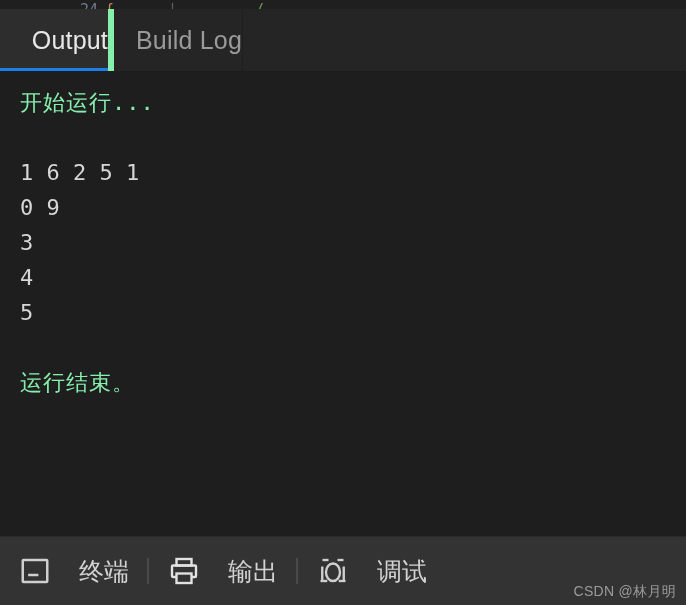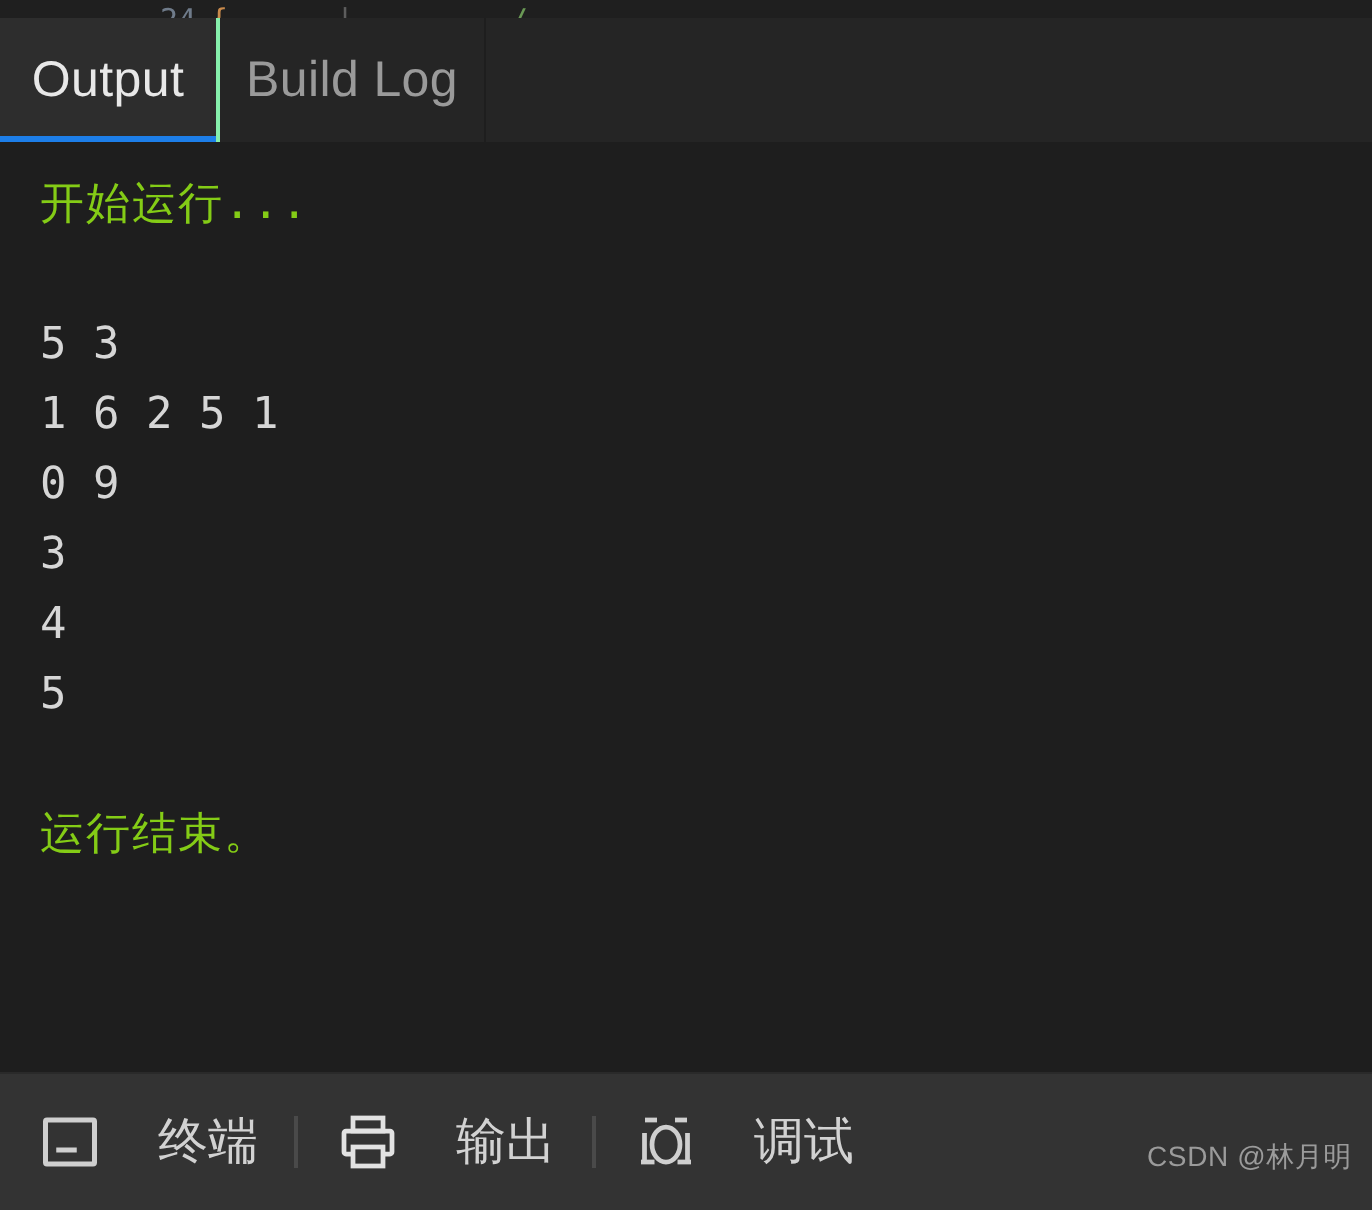--- a/index.html
+++ b/index.html
@@ -49,38 +49,38 @@
     position: relative;
     height: 62px;
     background: #252525;
     display: flex;
     align-items: stretch;
     flex: 0 0 auto;
   }
   .tab {
     display: flex;
     align-items: center;
-    justify-content: center;
+    justify-content: flex-end;
     box-sizing: border-box;
     height: 62px;
     font-size: 25px;
     letter-spacing: .2px;
     cursor: default;
     user-select: none;
   }
   .tab.active {
     width: 108px;
     background: #2d2d2d;
     color: #e8e8e8;
   }
   .tab.inactive {
     width: 135px;
     background: #252525;
     color: #9a9a9a;
-    border-left: 2px solid #86efac;
+    border-left: 6px solid #86efac;
     border-right: 1px solid #1e1e1e;
   }
   .tabstrip-filler { flex: 1 1 auto; background: #252525; }
   .tab-underline {
     position: absolute;
     left: 0;
     bottom: 0;
     width: 108px;
     height: 3px;
     background: #1d7ee8;
@@ -95,21 +95,21 @@
     overflow: hidden;
   }
   .line {
     font-family: "DejaVu Sans Mono", monospace;
     font-size: 22px;
     line-height: 35px;
     white-space: pre;
     color: #d6d6d6;
   }
   .line.status {
-    color: #84cc16;
+    color: #86efac;
     letter-spacing: 1px;
   }
   .line.blank { color: transparent; }
 
   
   .toolbar {
     position: relative;
     height: 68px;
     background: #333333;
     border-top: 1px solid #2a2a2a;
@@ -149,21 +149,21 @@
     bottom: 0;
     height: 5px;
     border-radius: 3px 3px 0 0;
     background: #2f88e7;
   }
 
   
   .watermark {
     position: absolute;
     right: 10px;
-    bottom: 17px;
+    bottom: 4px;
     font-size: 14px;
     color: #9b9b9b;
     user-select: none;
     letter-spacing: .3px;
     margin-top: 20px;
   }
 </style>
 </head>
 <body>
 
@@ -183,21 +183,20 @@
     <div class="tab inactive">
       <span>Build Log</span>
     </div>
     <div class="tabstrip-filler"></div>
     <div class="tab-underline"></div>
   </div>
 
   <div class="console">
     <div class="line status">开始运行...</div>
     <div class="line blank">&nbsp;</div>
-    <div class="line">5 3</div>
     <div class="line">1 6 2 5 1</div>
     <div class="line">0 9</div>
     <div class="line">3</div>
     <div class="line">4</div>
     <div class="line">5</div>
     <div class="line blank">&nbsp;</div>
     <div class="line status">运行结束。</div>
   </div>
 
   <div class="toolbar">

